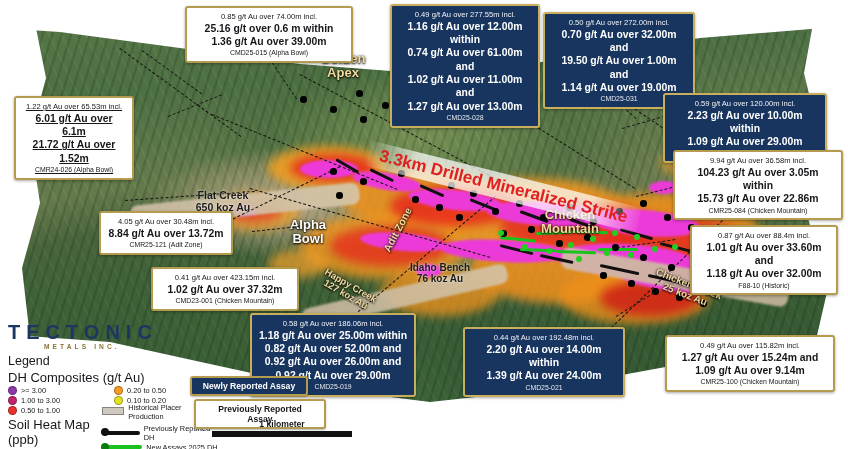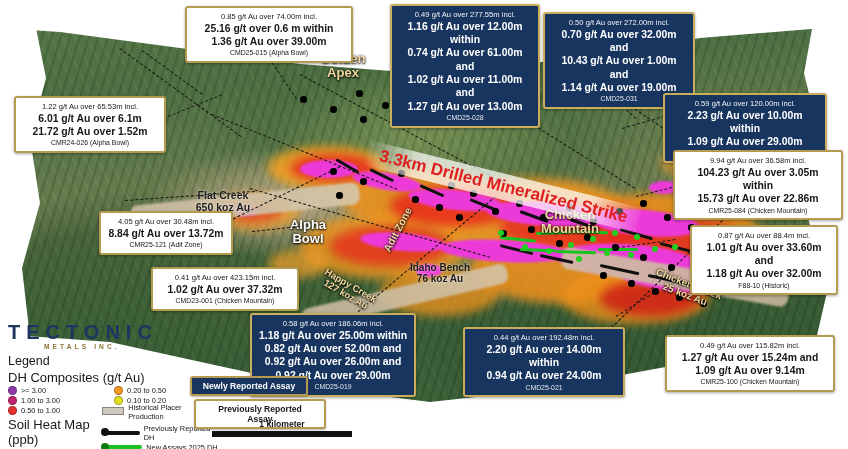--- a/index.html
+++ b/index.html
@@ -279,33 +279,33 @@
     <div class="big">1.16 g/t Au over 12.00m within</div>
     <div class="big">0.74 g/t Au over 61.00m and</div>
     <div class="big">1.02 g/t Au over 11.00m and</div>
     <div class="big">1.27 g/t Au over 13.00m</div>
     <div class="hole">CMD25-028</div>
   </div>
 
   <div class="callout navy" style="left:543px;top:12px;width:152px;">
     <div class="top">0.50 g/t Au over 272.00m incl.</div>
     <div class="big">0.70 g/t Au over 32.00m and</div>
-    <div class="big">10.43 g/t Au over 1.00m and</div>
+    <div class="big">19.50 g/t Au over 1.00m and</div>
     <div class="big">1.14 g/t Au over 19.00m</div>
     <div class="hole">CMD25-031</div>
   </div>
 
   <div class="callout navy" style="left:663px;top:93px;width:164px;">
     <div class="top">0.59 g/t Au over 120.00m incl.</div>
     <div class="big">2.23 g/t Au over 10.00m within</div>
     <div class="big">1.09 g/t Au over 29.00m</div>
     <div class="hole">CMD25-023</div>
   </div>
 
-  <div class="callout white" style="left:14px;top:96px;width:152px;">
+  <div class="callout white" style="left:14px;top:96px;width:120px;text-decoration:underline;">
     <div class="top">1.22 g/t Au over 65.53m incl.</div>
     <div class="big">6.01 g/t Au over 6.1m</div>
     <div class="big">21.72 g/t Au over 1.52m</div>
     <div class="hole">CMR24-026 (Alpha Bowl)</div>
   </div>
 
   <div class="callout white" style="left:673px;top:150px;width:170px;">
     <div class="top">9.94 g/t Au over 36.58m incl.</div>
     <div class="big">104.23 g/t Au over 3.05m within</div>
     <div class="big">15.73 g/t Au over 22.86m</div>
@@ -336,21 +336,21 @@
     <div class="big">1.18 g/t Au over 25.00m within</div>
     <div class="big">0.82 g/t Au over 52.00m and</div>
     <div class="big">0.92 g/t Au over 26.00m and</div>
     <div class="big">0.92 g/t Au over 29.00m</div>
     <div class="hole">CMD25-019</div>
   </div>
 
   <div class="callout navy" style="left:463px;top:327px;width:162px;">
     <div class="top">0.44 g/t Au over 192.48m incl.</div>
     <div class="big">2.20 g/t Au over 14.00m within</div>
-    <div class="big">0.94 g/t Au over 24.00m</div>
+    <div class="big">1.39 g/t Au over 24.00m</div>
     <div class="hole">CMD25-021</div>
   </div>
 
   <div class="callout white" style="left:665px;top:335px;width:170px;">
     <div class="top">0.49 g/t Au over 115.82m incl.</div>
     <div class="big">1.27 g/t Au over 15.24m and</div>
     <div class="big">1.09 g/t Au over 9.14m</div>
     <div class="hole">CMR25-100 (Chicken Mountain)</div>
   </div>
 

